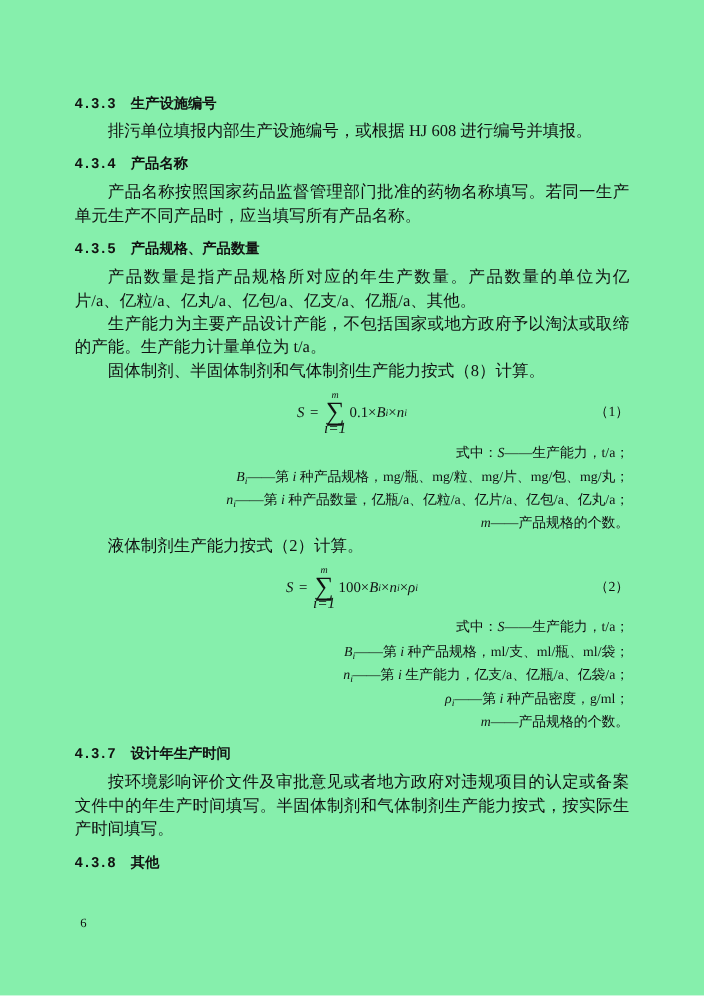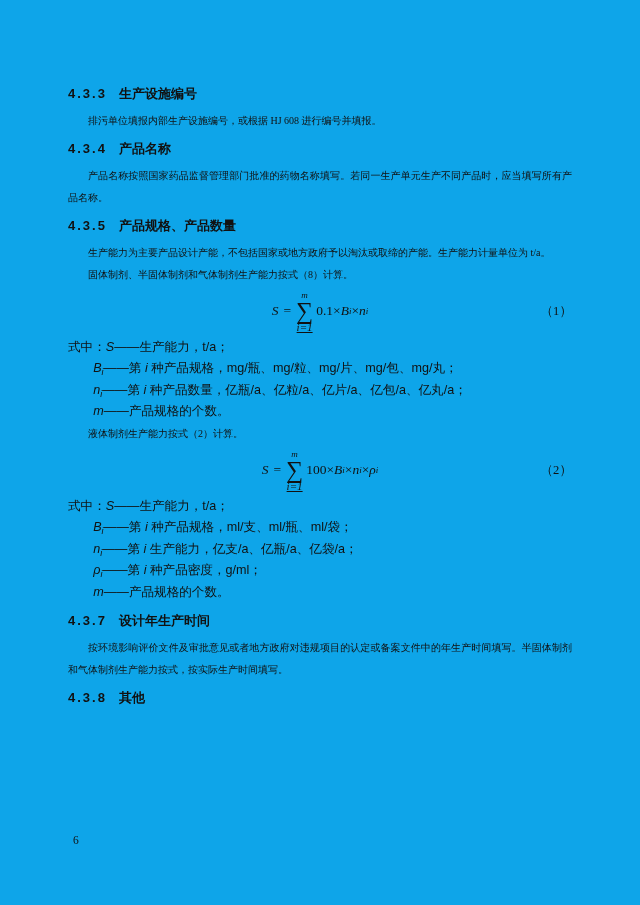--- a/index.html
+++ b/index.html
@@ -4,21 +4,21 @@
 <style>
   html, body {
     margin: 0;
     padding: 0;
     background: #ffffff;
   }
   .page {
     position: relative;
     width: 640px;
     height: 905px;
-    background: #0ea5e9;
+    background: #86efac;
     box-sizing: border-box;
     padding: 86px 68px 0 68px;
     color: #000;
     overflow: hidden;
   }
   .content {
     width: 504px;
   }
   .heading {
     font-family: "Liberation Sans", "DejaVu Sans", sans-serif;
@@ -28,21 +28,21 @@
     margin: 10px 0 8px 0;
     color: #111;
   }
   .heading:first-child { margin-top: 0; }
   .heading .h-num {
     letter-spacing: 2px;
     margin-right: 12px;
   }
   .para {
     font-family: "Liberation Serif", "DejaVu Serif", serif;
-    font-size: 10px;
+    font-size: 15px;
     line-height: 21.4px;
     text-indent: 2em;
     text-align: justify;
     margin: 0;
     color: #111;
   }
   .formula {
     position: relative;
     width: 100%;
     height: 44px;
@@ -61,38 +61,39 @@
   .formula i { font-style: italic; font-family: "Liberation Serif", serif; }
   .f-eq { margin: 0 5px; }
   .sigma-block {
     display: inline-flex;
     flex-direction: column;
     align-items: center;
     margin: 0 3px 0 0;
   }
   .sig-sup { font-size: 9px; line-height: 9px; }
   .sig { font-size: 24px; line-height: 22px; }
-  .sig-sub { font-size: 11px; line-height: 10px; text-decoration: underline; }
+  .sig-sub { font-size: 14px; line-height: 10px; }
   .fsub {
     font-size: 9px;
     line-height: 1;
     vertical-align: -3px;
   }
   .f-label {
     position: absolute;
     right: 0;
     top: 50%;
     transform: translateY(-50%);
     font-size: 12.6px;
   }
   .deflist {
-    font-family: Liberation Sans, sans-serif;
+    font-family: Liberation Serif, serif;
     font-size: 12.6px;
     line-height: 21.4px;
     color: #111;
+    text-align: right;
   }
   .defline { white-space: nowrap; }
   .defline.cont { padding-left: 2em; }
   .defline i { font-style: italic; }
   .page-number {
     position: absolute;
     left: 73px;
     top: 834px;
     font-family: "Liberation Serif", "DejaVu Serif", serif;
     font-size: 11.5px;
@@ -111,20 +112,21 @@
     <p class="para">排污单位填报内部生产设施编号，或根据 HJ 608 进行编号并填报。</p>
 
     <div class="heading">
       <span class="h-num">4.3.4</span><span>产品名称</span>
     </div>
     <p class="para">产品名称按照国家药品监督管理部门批准的药物名称填写。若同一生产单元生产不同产品时，应当填写所有产品名称。</p>
 
     <div class="heading">
       <span class="h-num">4.3.5</span><span>产品规格、产品数量</span>
     </div>
+    <p class="para">产品数量是指产品规格所对应的年生产数量。产品数量的单位为亿片/a、亿粒/a、亿丸/a、亿包/a、亿支/a、亿瓶/a、其他。</p>
 
     <p class="para">生产能力为主要产品设计产能，不包括国家或地方政府予以淘汰或取缔的产能。生产能力计量单位为 t/a。</p>
     <p class="para">固体制剂、半固体制剂和气体制剂生产能力按式（8）计算。</p>
 
     <div class="formula">
       <span class="f-body">
         <i>S</i>
         <span class="f-eq">=</span>
         <span class="sigma-block">
           <span class="sig-sup"><i>m</i></span>

